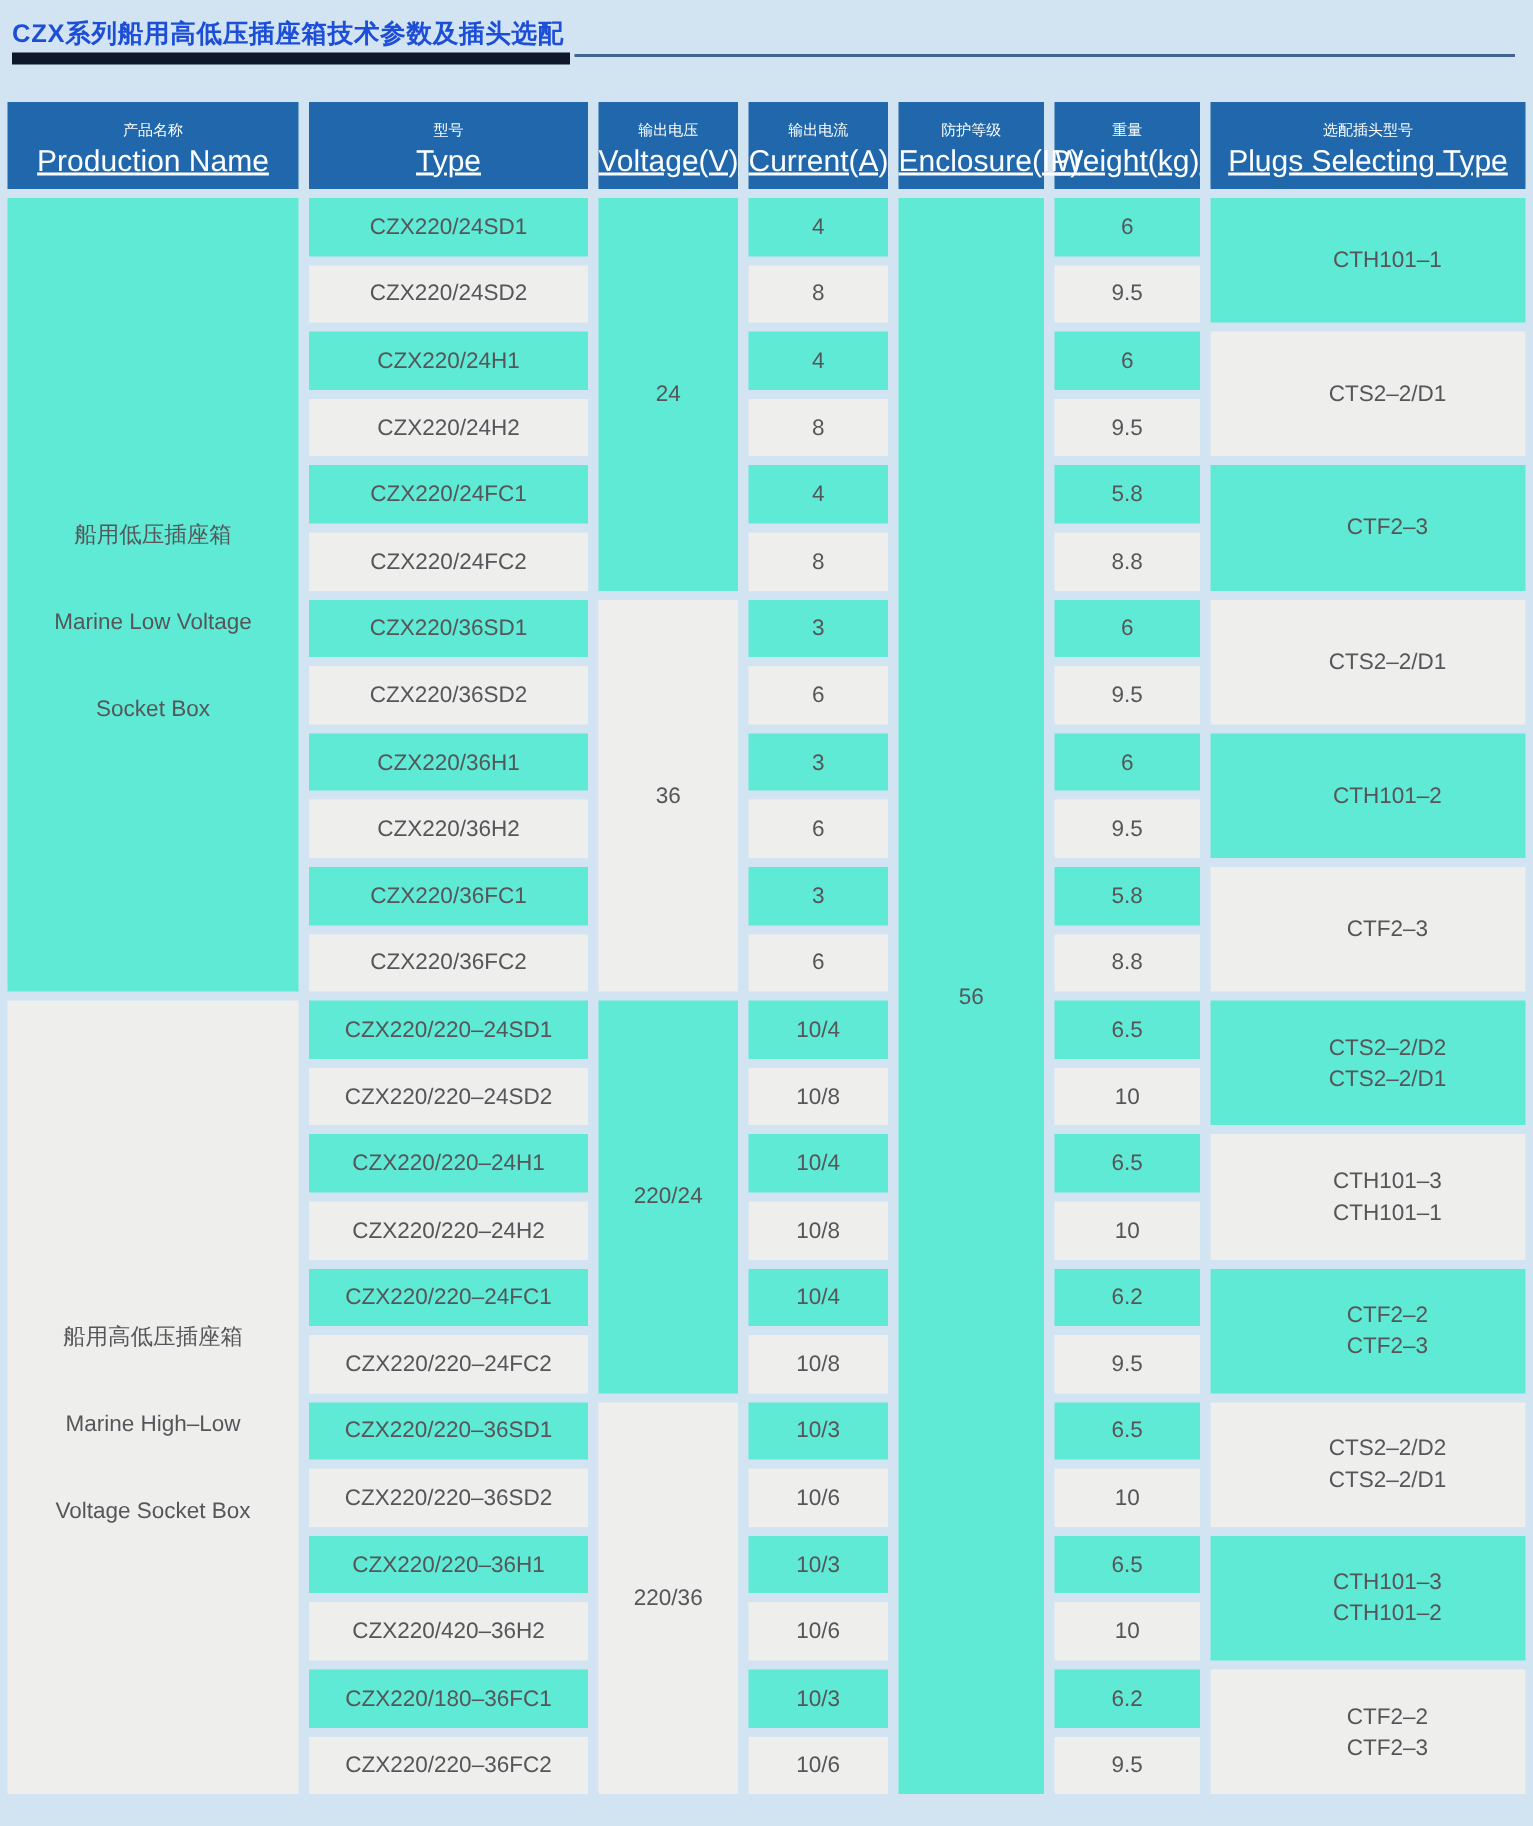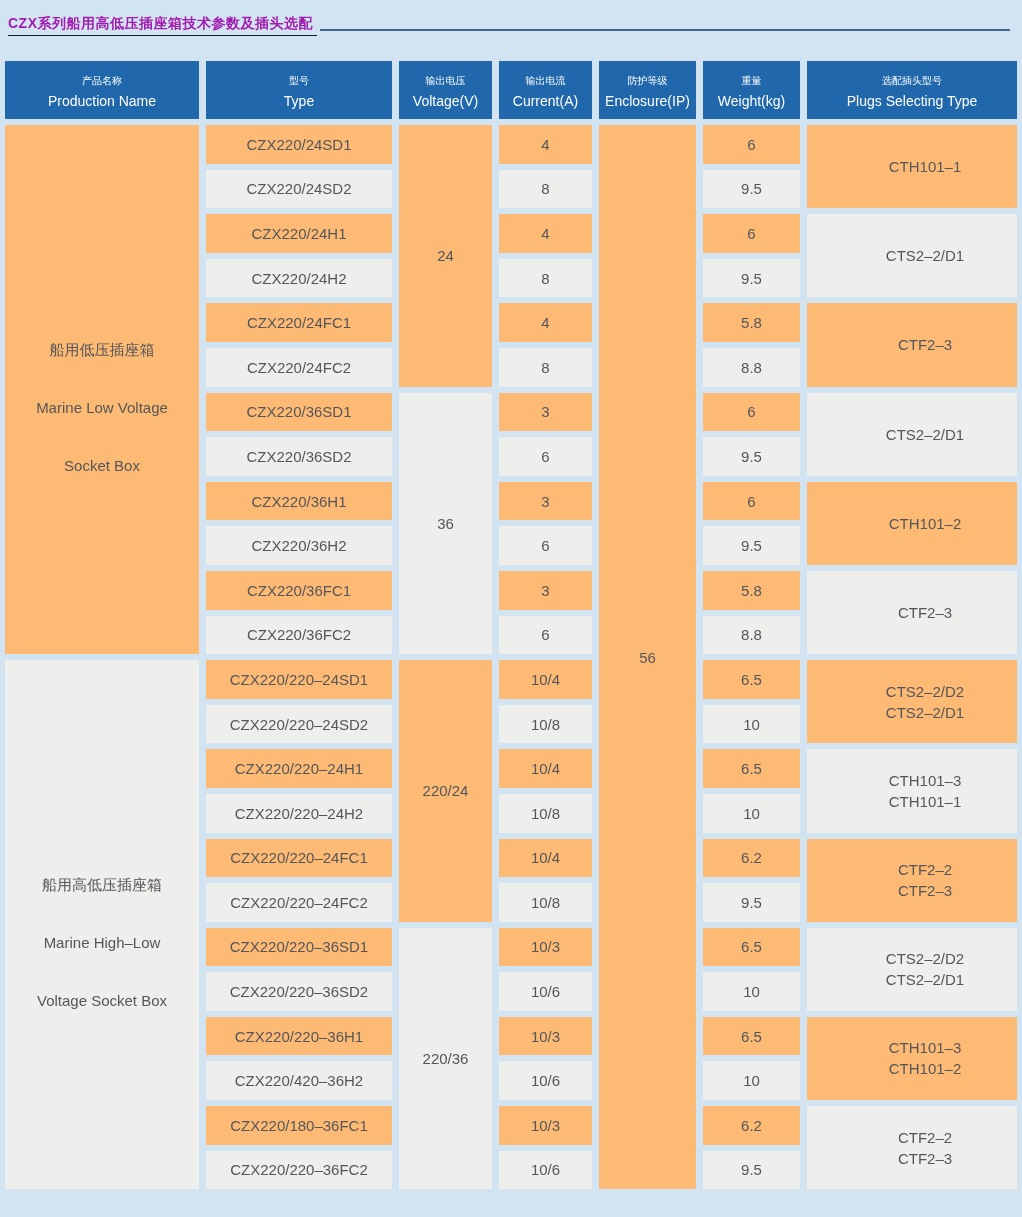--- a/index.html
+++ b/index.html
@@ -7,51 +7,51 @@
   body {
     background:#d2e4f1;
     font-family:"Liberation Sans","DejaVu Sans",sans-serif;
     overflow:hidden;
   }
   .titlebar{
     display:flex; align-items:flex-end;
     padding:13px 0 0 8px;
   }
   .page-title{
-    font-size:14px; font-weight:bold; color:#a21caf;
+    font-size:17px; font-weight:bold; color:#1d4ed8;
     line-height:20px; letter-spacing:0.5px;
     padding:0 4px 2px 0;
-    border-bottom:1px solid #0f172a;
+    border-bottom:8px solid #0f172a;
     white-space:nowrap;
   }
   .title-rule{
     flex:1; height:0;
     border-bottom:2px solid #41658c;
     margin:0 12px 5px 3px;
   }
   table{
     border-collapse:separate;
     border-spacing:7px 6px;
     table-layout:fixed;
     width:1026px;
     margin:19px 0 0 -2px;
   }
   th{
     background:#2068ab; color:#fdfefe;
     height:58px; font-weight:normal;
     text-align:center; vertical-align:middle;
   }
   th .zh{ display:block; font-size:10px; line-height:21px; }
-  th .en{ display:block; font-size:14px; line-height:20px; }
+  th .en{ display:block; font-size:20px; line-height:20px;text-decoration:underline; }
   td{
     height:38.6px;
     text-align:center; vertical-align:middle;
     font-size:15px; color:#56565a;
   }
-  .dark{ background:#fdba74; }
+  .dark{ background:#5eead4; }
   .light{ background:#eeeeec; }
   .lines div{ line-height:22px;margin-top:36px; }
   .plug div{ line-height:21px;margin-left:26px; }
 </style>
 </head>
 <body>
 
 <div class="titlebar">
   <span class="page-title">CZX系列船用高低压插座箱技术参数及插头选配</span>
   <span class="title-rule"></span>

